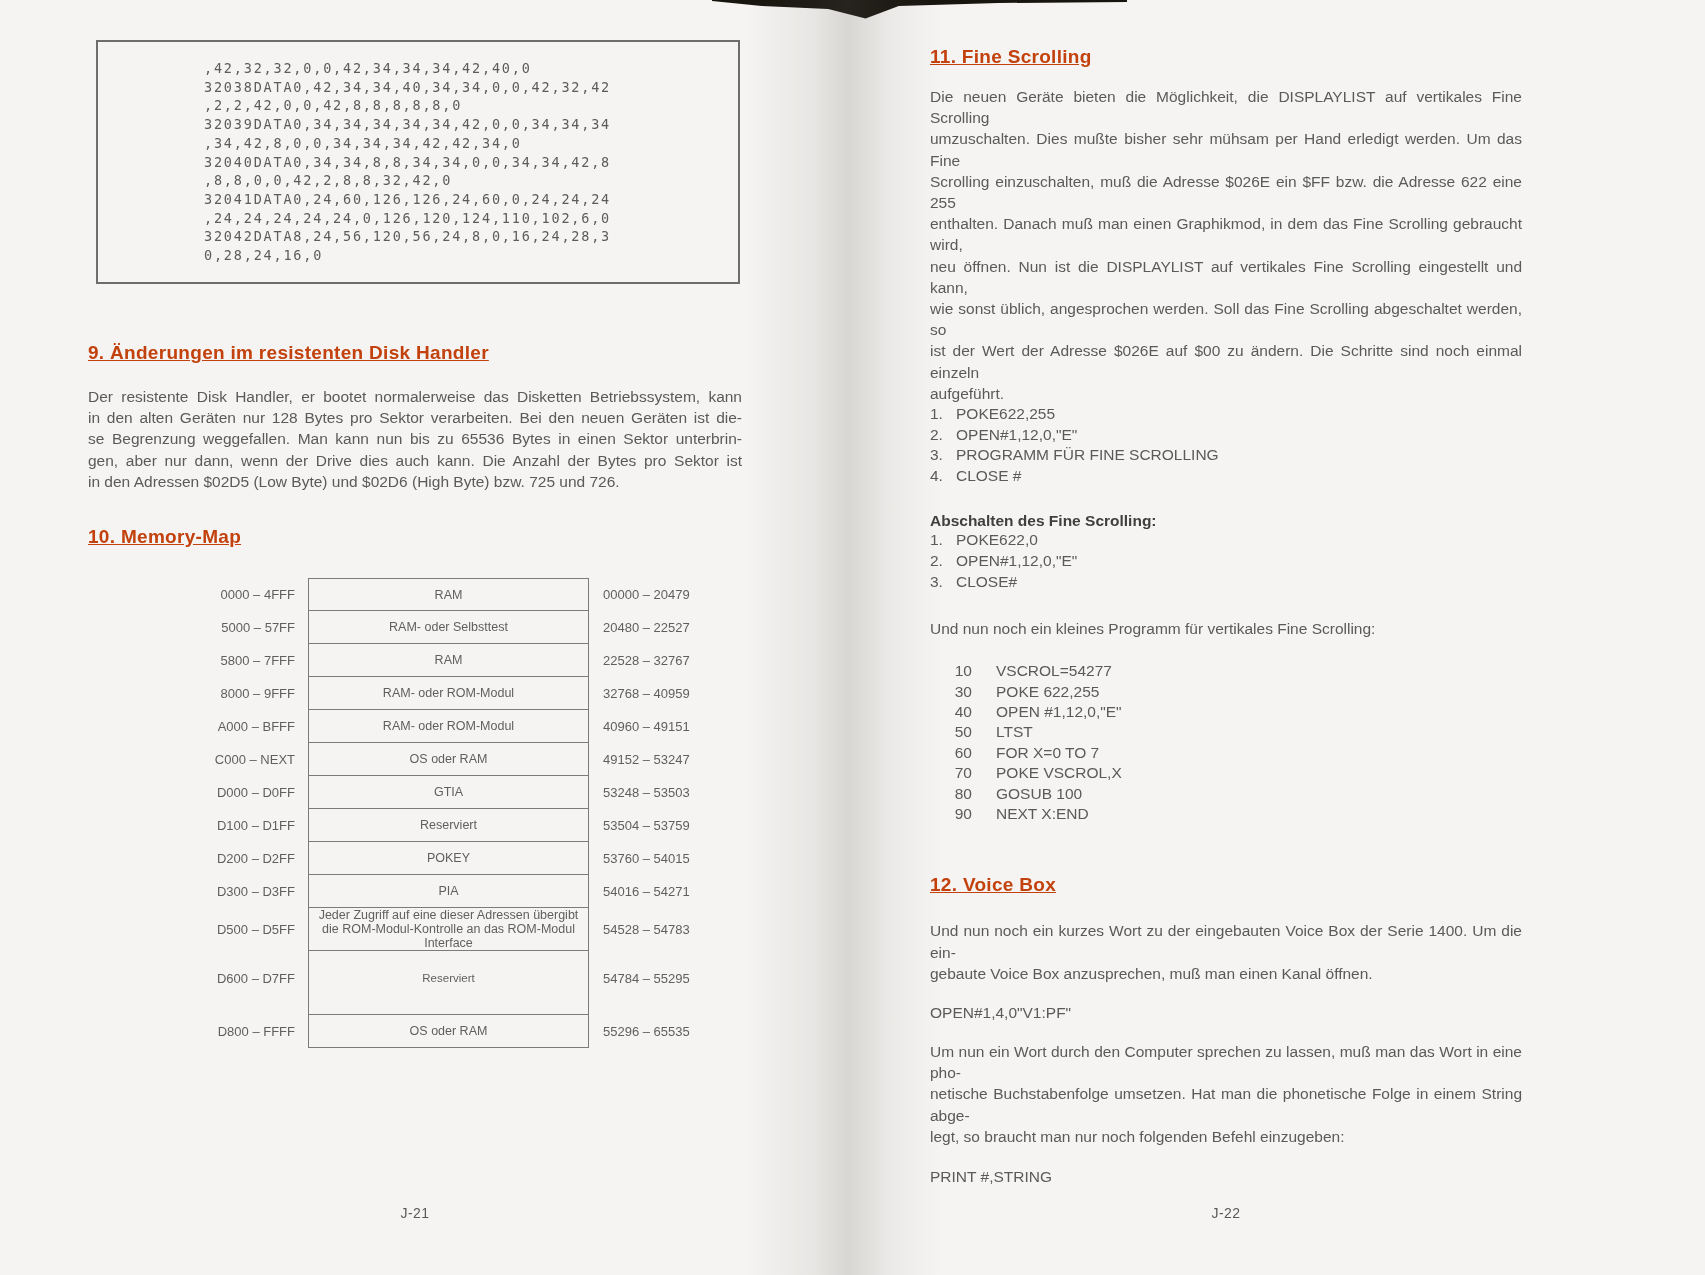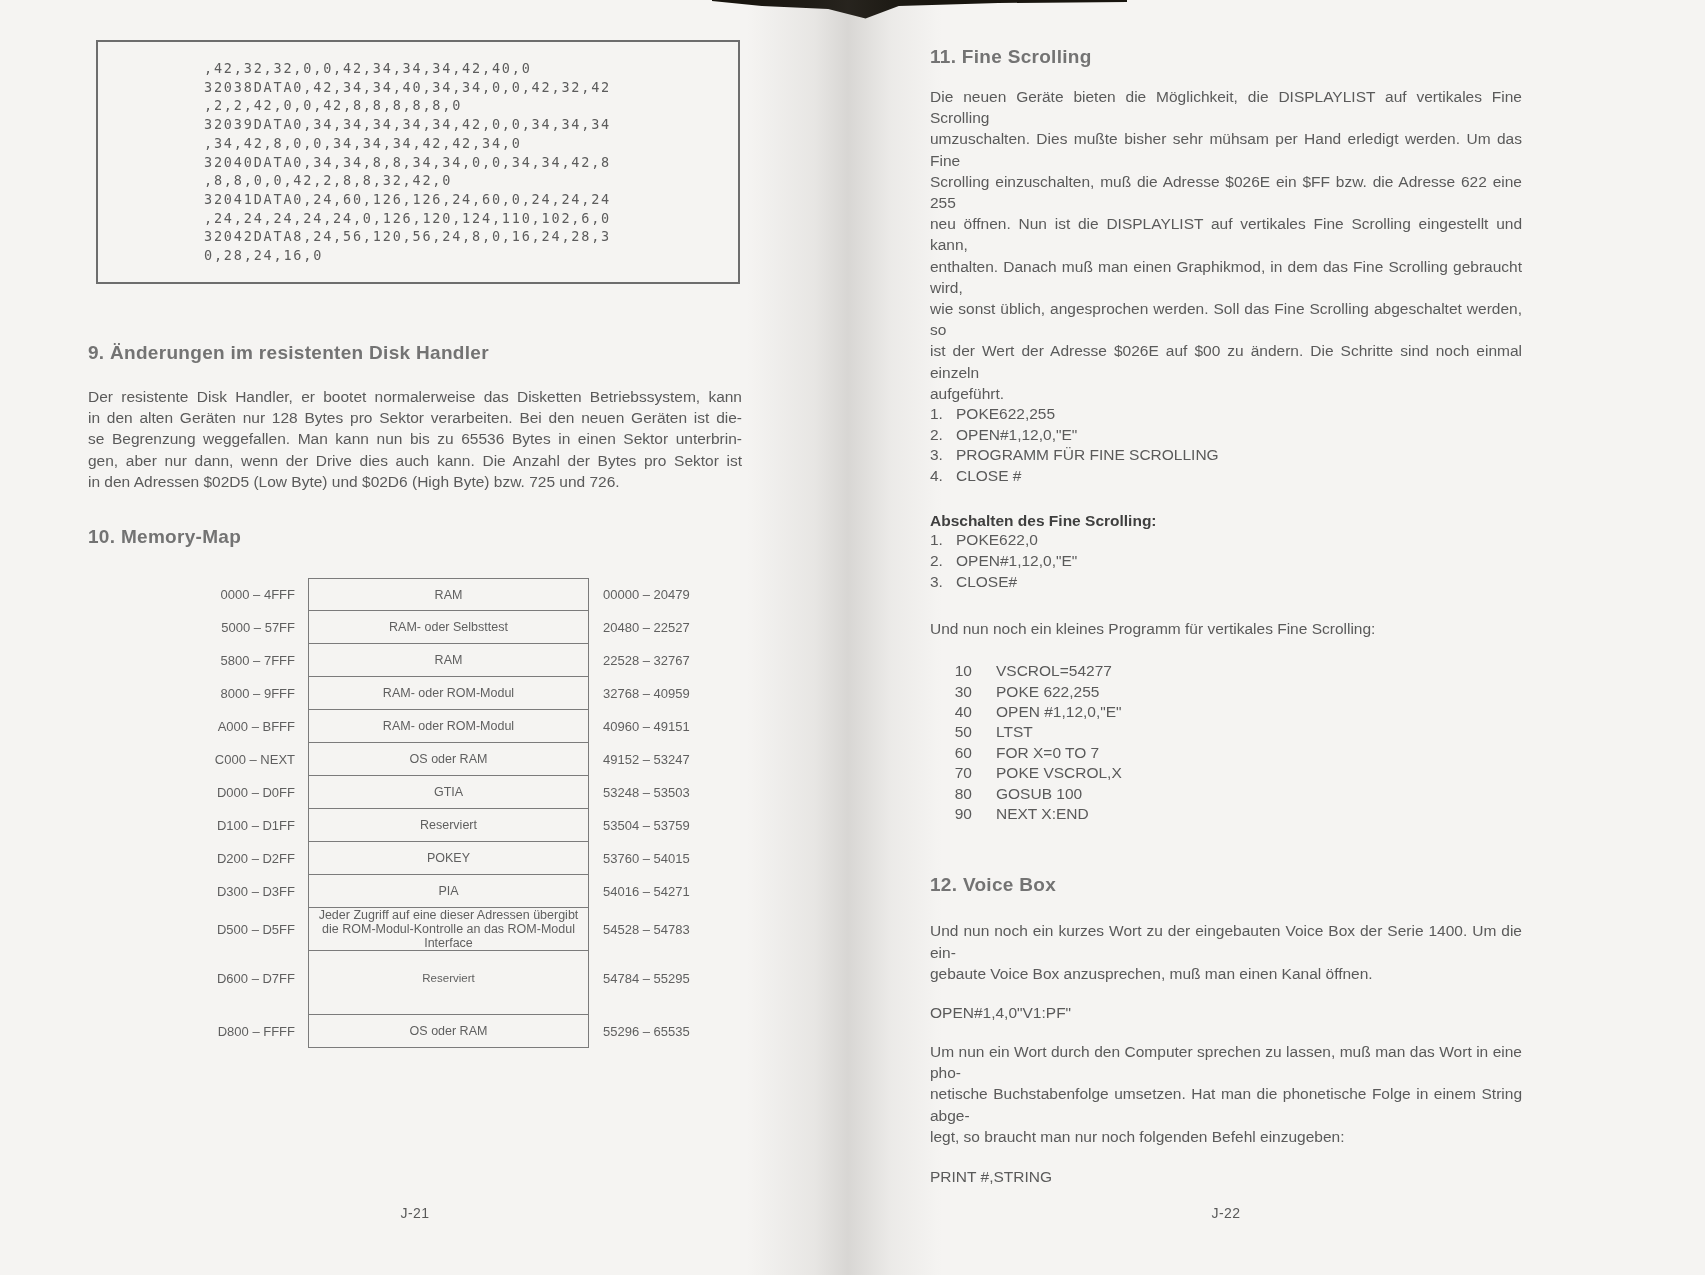--- a/index.html
+++ b/index.html
@@ -35,21 +35,21 @@
     width:644px; height:244px;
     border:2px solid #6d6d6d; background:transparent;
     padding:17px 8px 0 106px;
   }
   .codeline {
     font-family:"DejaVu Sans Mono", monospace;
     font-size:13.5px; line-height:18.7px; letter-spacing:1.8px;
     color:#5c5c5c; white-space:pre;
   }
 
-  h2 { margin:0; font-size:19px; font-weight:bold; color:#737373; letter-spacing:0.3px; }
+  h2 { margin:0; font-size:19px; font-weight:bold; color:#c2410c; letter-spacing:0.3px;text-decoration:underline; }
   .h9  { margin-top:58px; }
   .h10 { margin-top:34px; }
   .h11 { margin-top:46px; }
   .h12 { margin-top:50px; }
 
   .para { font-size:15.5px; color:#5a5a5a; }
   .jline { line-height:21.2px; text-align:justify; text-align-last:justify; }
   .jline:last-child { text-align-last:left; }
   .p9  { margin-top:22px; }
   .p11 { margin-top:18px; }
@@ -205,22 +205,22 @@
 
   <div class="page-right">
 
     <h2 class="h11">11. Fine Scrolling</h2>
 
     <div class="para p11">
 
     <div class="jline">Die neuen Geräte bieten die Möglichkeit, die DISPLAYLIST auf vertikales Fine Scrolling</div>
         <div class="jline">umzuschalten. Dies mußte bisher sehr mühsam per Hand erledigt werden. Um das Fine</div>
         <div class="jline">Scrolling einzuschalten, muß die Adresse $026E ein $FF bzw. die Adresse 622 eine 255</div>
+        <div class="jline">enthalten. Danach muß man einen Graphikmod, in dem das Fine Scrolling gebraucht wird,</div>
         <div class="jline">neu öffnen. Nun ist die DISPLAYLIST auf vertikales Fine Scrolling eingestellt und kann,</div>
-        <div class="jline">enthalten. Danach muß man einen Graphikmod, in dem das Fine Scrolling gebraucht wird,</div>
         <div class="jline">wie sonst üblich, angesprochen werden. Soll das Fine Scrolling abgeschaltet werden, so</div>
         <div class="jline">ist der Wert der Adresse $026E auf $00 zu ändern. Die Schritte sind noch einmal einzeln</div>
         <div class="jline">aufgeführt.</div>
       </div>
 
     <div class="steps">
 
     <div class="step">
         <span class="n">1.</span><span>POKE622,255</span>
       </div>

